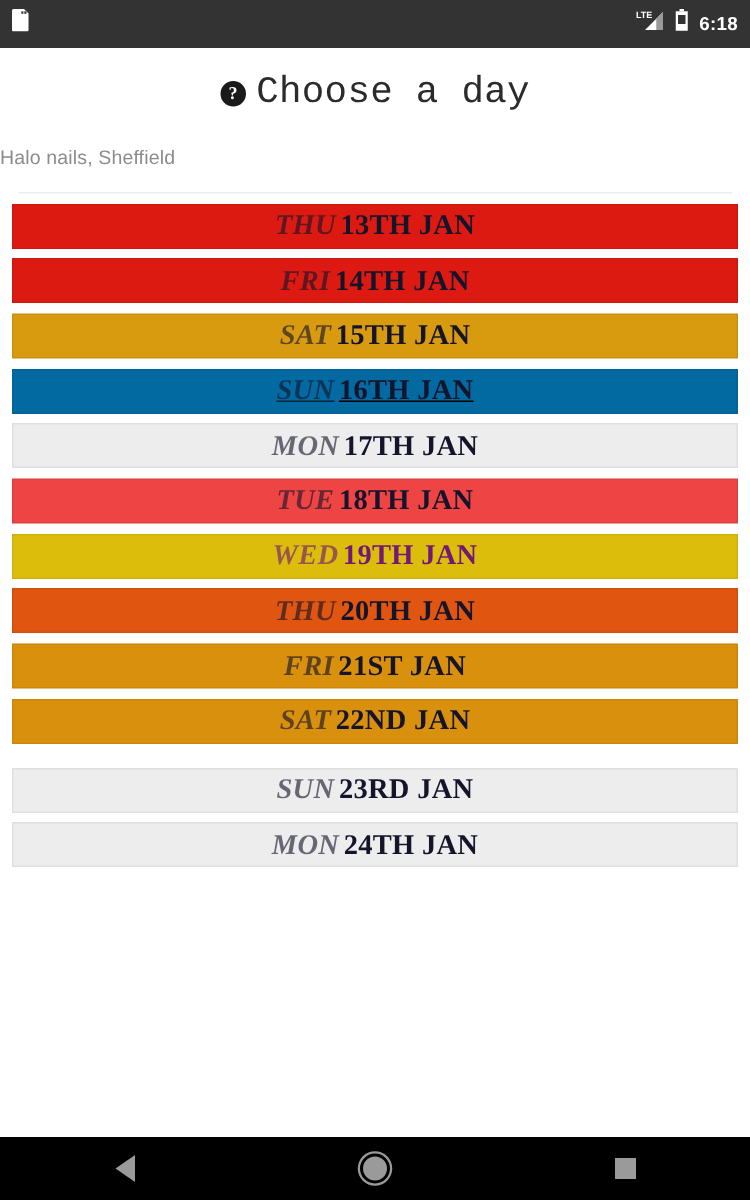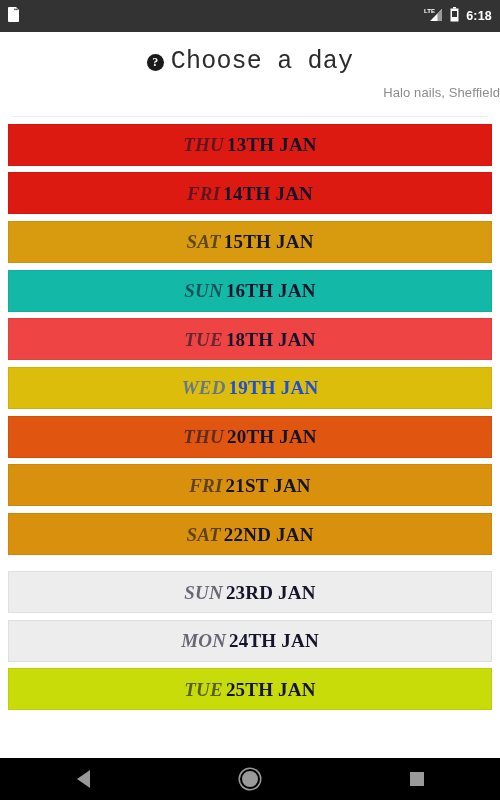--- a/index.html
+++ b/index.html
@@ -72,38 +72,38 @@
     top: 1px;
   }
   .page-title {
     font-family: Liberation Mono, monospace;
     font-size: 25px;
     color: #2b2b2b;
     letter-spacing: .2px;
     line-height: 1.1;
   }
   .subtitle {
-    text-align: right;
+    text-align: left;
     color: #8c8c8c;
     font-size: 13px;
-    margin-top: 9px;
+    margin-top: 21px;
     letter-spacing: .1px;
   }
   .divider {
     height: 1px;
     background: #ededed;
     margin: 16px 12px 0 12px;
   }
 
   
   .day-list {
     padding-top: 7px;
   }
   .day-row {
-    height: 42px;
+    height: 30px;
     margin: 0 8px 6.7px 8px;
     display: flex;
     align-items: center;
     justify-content: center;
     box-sizing: border-box;
     border: 1px solid rgba(0,0,0,0.06);
     cursor: pointer;
   }
   .day-label {
     font-family: "Liberation Serif", serif;
@@ -203,46 +203,46 @@
 <div class="day-list">
     <div class="day-row" style="background: rgb(221, 26, 18);">
       <div class="day-label" style="color: rgb(20, 20, 43);"><span class="day-abbr">THU</span><span class="day-date">13TH JAN</span></div>
     </div>
     <div class="day-row" style="background: rgb(221, 26, 18);">
       <div class="day-label" style="color: rgb(20, 20, 43);"><span class="day-abbr">FRI</span><span class="day-date">14TH JAN</span></div>
     </div>
     <div class="day-row" style="background: rgb(216, 154, 14);">
       <div class="day-label" style="color: rgb(20, 20, 43);"><span class="day-abbr">SAT</span><span class="day-date">15TH JAN</span></div>
     </div>
-    <div class="day-row" style="background: #14b8a6;">
+    <div class="day-row" style="background: #0369a1; text-decoration: underline;">
       <div class="day-label" style="color: rgb(20, 20, 43);"><span class="day-abbr">SUN</span><span class="day-date">16TH JAN</span></div>
+    </div>
+    <div class="day-row" style="background: rgb(237, 237, 237);">
+      <div class="day-label" style="color: rgb(20, 20, 43);"><span class="day-abbr">MON</span><span class="day-date">17TH JAN</span></div>
     </div>
     <div class="day-row" style="background: #ef4444;">
       <div class="day-label" style="color: rgb(20, 20, 43);"><span class="day-abbr">TUE</span><span class="day-date">18TH JAN</span></div>
     </div>
     <div class="day-row" style="background: rgb(221, 189, 11);">
-      <div class="day-label" style="color: #1d4ed8;"><span class="day-abbr">WED</span><span class="day-date">19TH JAN</span></div>
+      <div class="day-label" style="color: #701a75;"><span class="day-abbr">WED</span><span class="day-date">19TH JAN</span></div>
     </div>
     <div class="day-row" style="background: rgb(224, 85, 15);">
       <div class="day-label" style="color: rgb(20, 20, 43);"><span class="day-abbr">THU</span><span class="day-date">20TH JAN</span></div>
     </div>
     <div class="day-row" style="background: rgb(217, 144, 12);">
       <div class="day-label" style="color: rgb(20, 20, 43);"><span class="day-abbr">FRI</span><span class="day-date">21ST JAN</span></div>
     </div>
     <div class="day-row" style="background: rgb(217, 144, 12);">
       <div class="day-label" style="color: rgb(20, 20, 43);"><span class="day-abbr">SAT</span><span class="day-date">22ND JAN</span></div>
     </div>
     <div class="day-row" style="background: rgb(237, 237, 237); margin-top: 16px;">
       <div class="day-label" style="color: rgb(20, 20, 43);"><span class="day-abbr">SUN</span><span class="day-date">23RD JAN</span></div>
     </div>
     <div class="day-row" style="background: rgb(237, 237, 237);">
       <div class="day-label" style="color: rgb(20, 20, 43);"><span class="day-abbr">MON</span><span class="day-date">24TH JAN</span></div>
-    </div>
-    <div class="day-row" style="background: rgb(200, 220, 9);">
-      <div class="day-label" style="color: rgb(20, 20, 43);"><span class="day-abbr">TUE</span><span class="day-date">25TH JAN</span></div>
     </div>
   </div>
 
 <div class="navbar">
   <div class="nav-btn">
     <span class="nav-back"></span>
   </div>
   <div class="nav-btn">
     <span class="nav-home"></span>
   </div>

